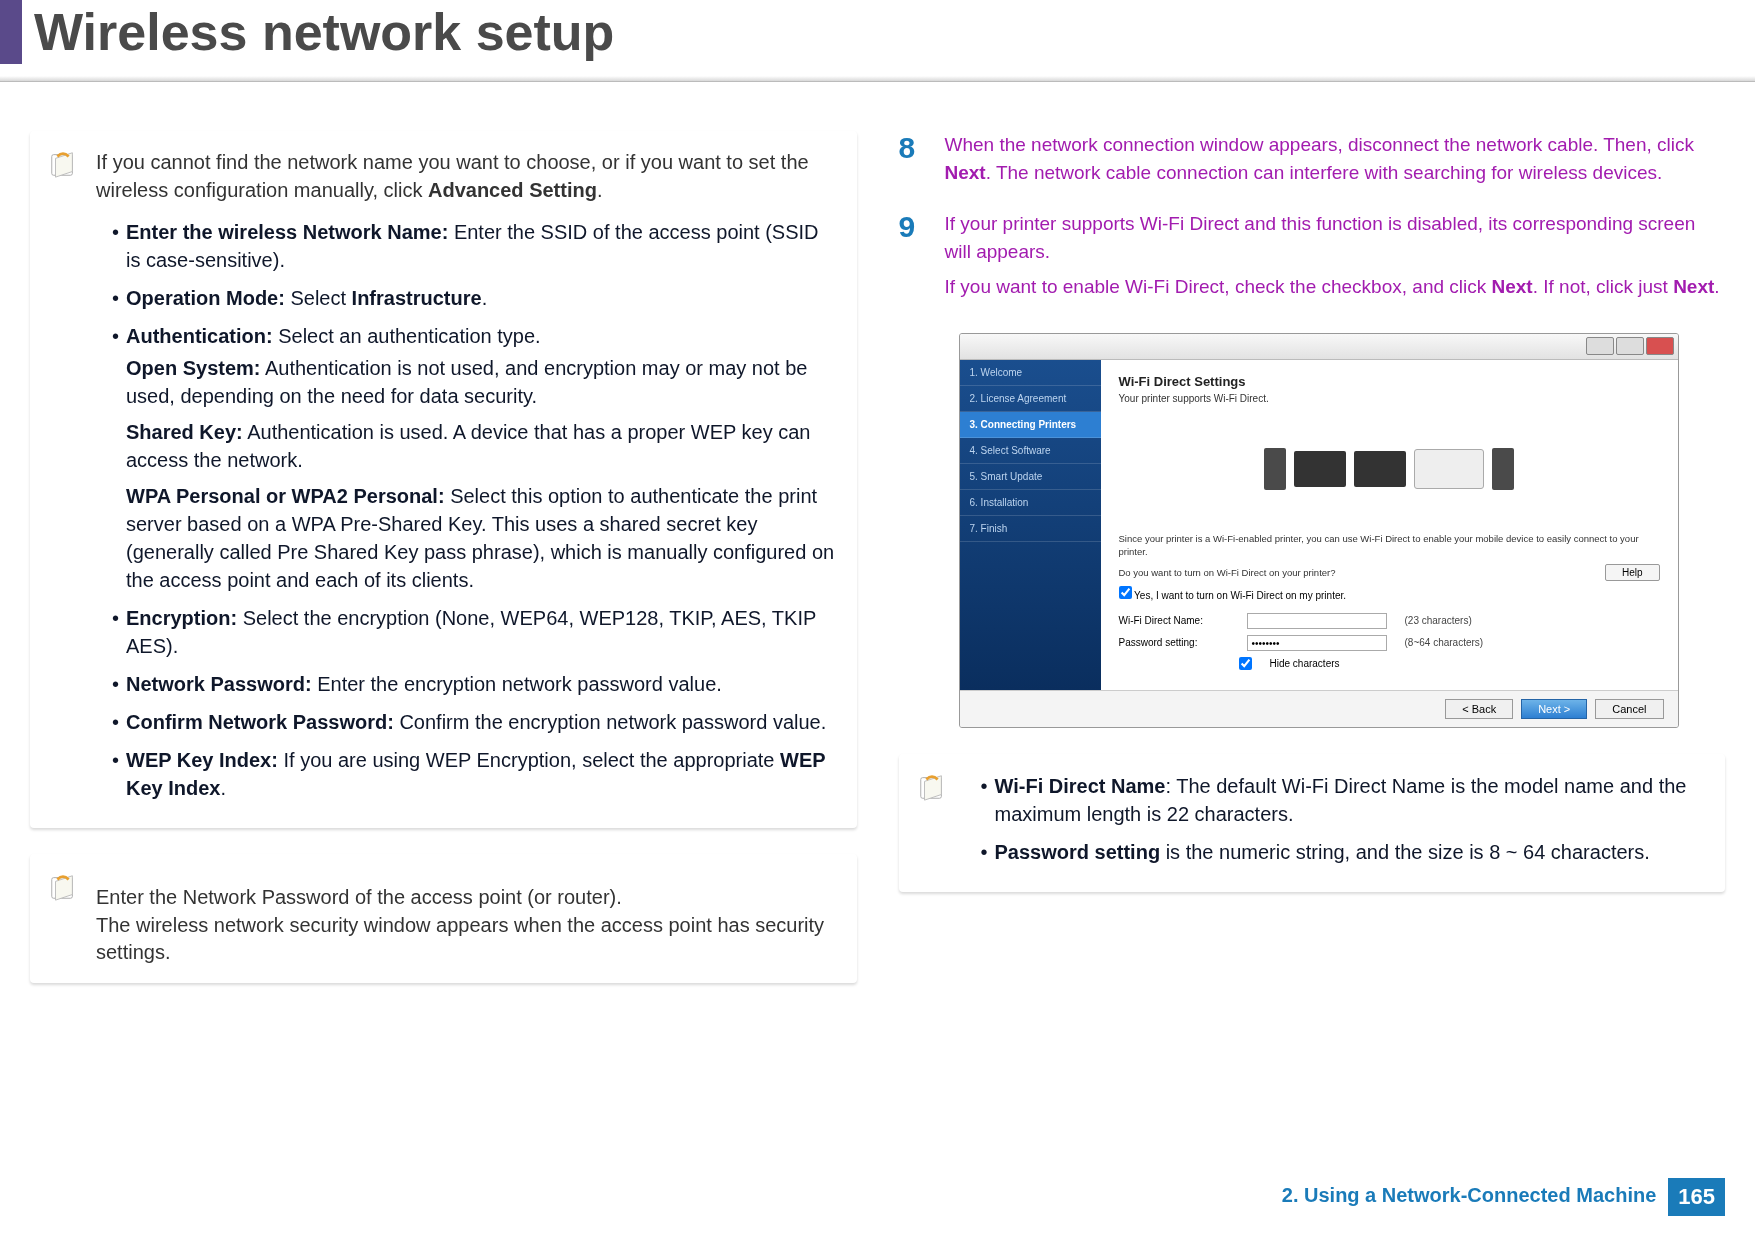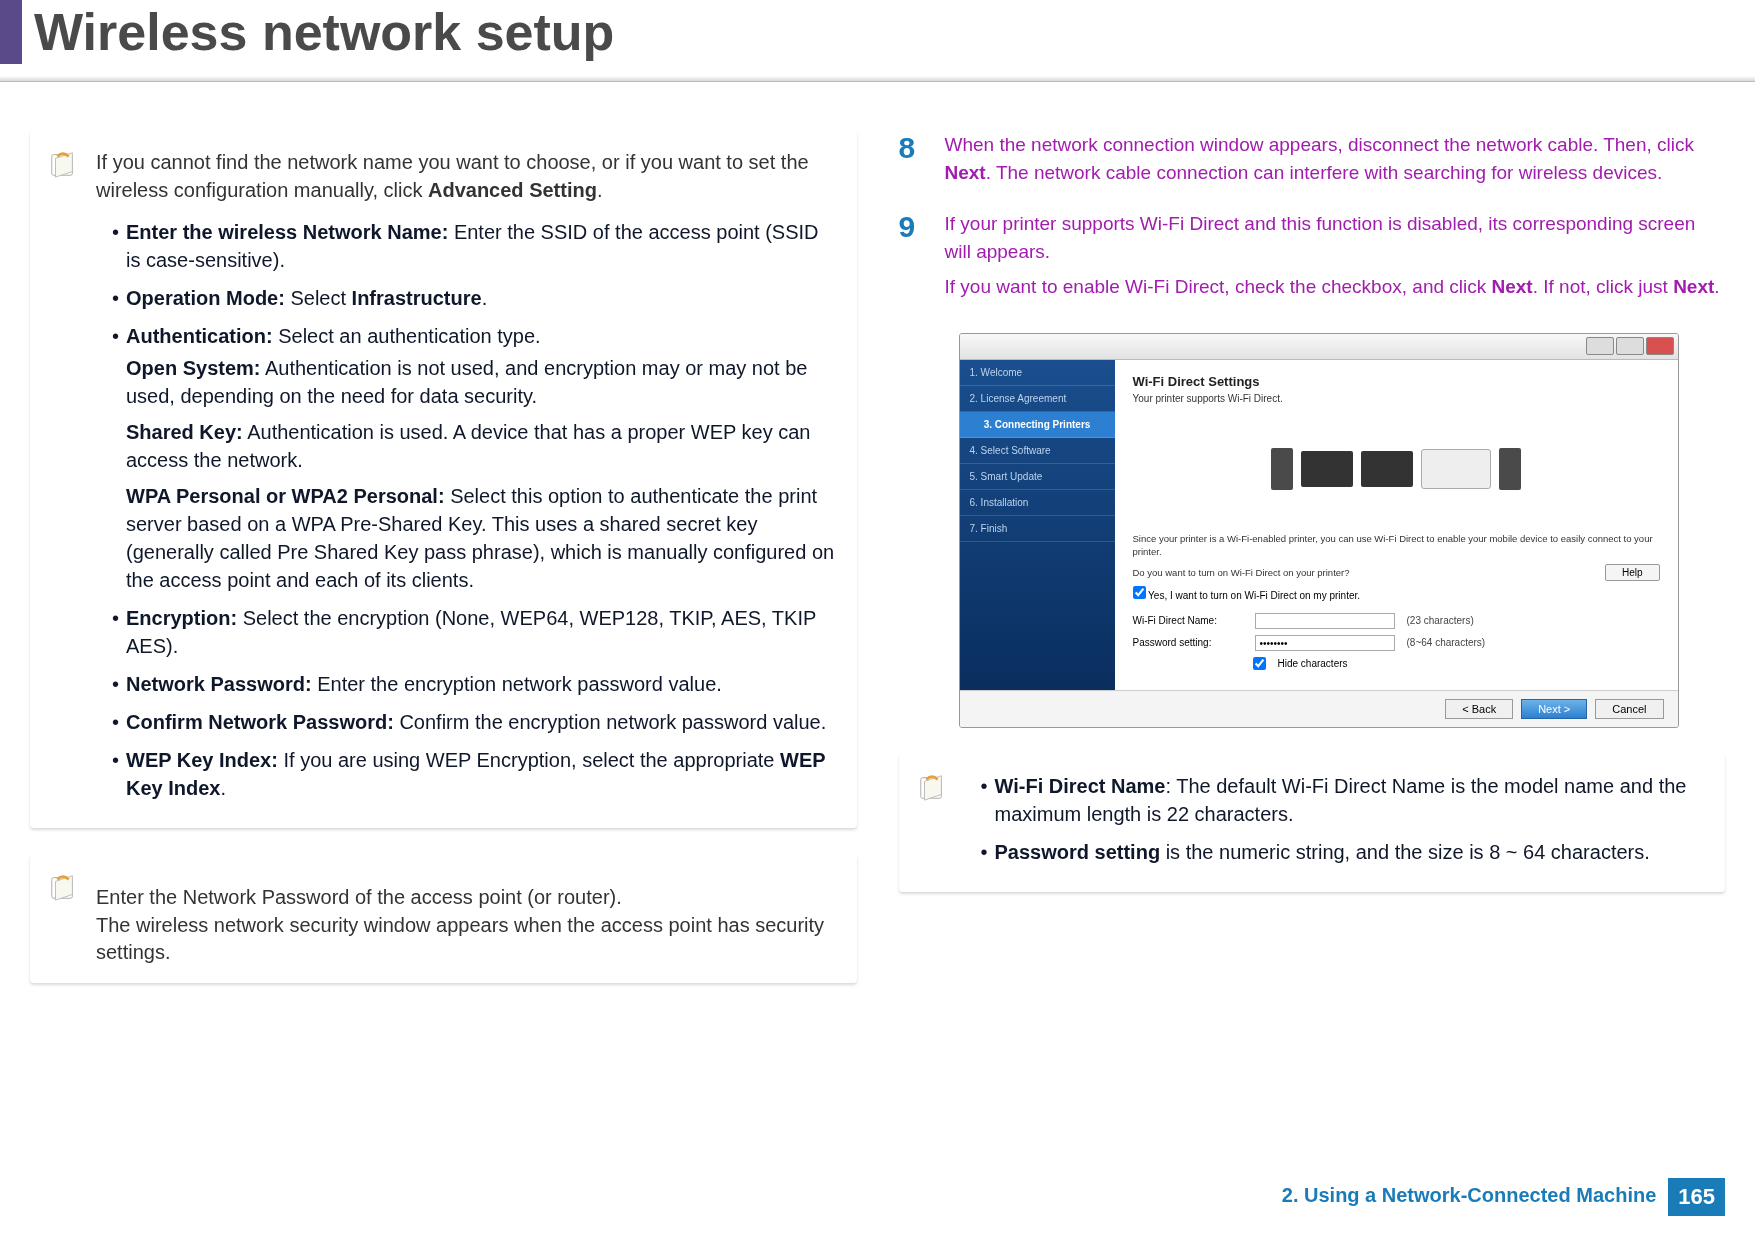--- a/index.html
+++ b/index.html
@@ -71,36 +71,36 @@
   .step-body { font-size: 19px; color: #a21caf; line-height: 1.45; }
   .step-body p { margin-bottom: 8px; }
   b { font-weight: bold; }
   .screenshot-wrap { margin: 20px 0 26px 60px; width: 720px; }
   .ss-window { border: 1px solid #999; background: #eef1f5; border-radius: 3px; overflow: hidden; font-size: 11px; }
   .ss-titlebar { height: 26px; background: linear-gradient(#f8f8f8,#e2e2e2); border-bottom: 1px solid #bbb; position: relative; }
   .ss-winbtns { position: absolute; right: 4px; top: 3px; display: flex; gap: 0; }
   .ss-winbtn { width: 28px; height: 18px; border: 1px solid #888; background: #ddd; border-radius: 2px; margin-left: 2px; }
   .ss-winbtn.close { background: #d85050; }
   .ss-inner { display: flex; min-height: 330px; }
-  .ss-sidebar { width: 155px; background: linear-gradient(#1a4e8e,#0a2e5e); color: #bcd4ef; }
+  .ss-sidebar { width: 141px; background: linear-gradient(#1a4e8e,#0a2e5e); color: #bcd4ef; }
   .ss-side-item { padding: 7px 10px; border-bottom: 1px solid rgba(255,255,255,0.15); font-size: 10px; }
-  .ss-side-item.active { background: #2d7fd2; color: #fff; font-weight: bold; text-align: center; }
+  .ss-side-item.active { background: #2d7fd2; color: #fff; font-weight: bold; }
   .ss-main { flex: 1; background: #fff; padding: 14px 18px 8px 18px; position: relative; }
   .ss-h { font-weight: bold; font-size: 13px; color: #222; }
   .ss-sub { font-size: 10px; color: #333; margin-top: 4px; }
   .ss-illust { height: 110px; display:flex; align-items:center; justify-content:center; gap:8px; margin-top:10px;}
   .dev { background:#4a4a4a; border-radius:2px; }
   .phone { width:22px; height:42px; }
   .tv { width:52px; height:36px; background:#333; }
   .printer { width:70px; height:40px; background:#eee; border:1px solid #aaa; border-radius:3px; }
   .ss-text { font-size: 9.5px; color: #333; margin-top: 8px; line-height: 1.4; }
   .ss-check { margin-top: 6px; font-size: 10px; }
   .ss-help { position:absolute; right:18px; top:204px; border:1px solid #999; padding:2px 16px; font-size:10px; background:#f5f5f5; border-radius:2px;}
   .ss-fields { margin-top: 12px; font-size: 10px; }
-  .ss-row { display:flex; align-items:center; gap:12px; margin-bottom:6px; }
+  .ss-row { display:flex; align-items:center; gap:18px; margin-bottom:6px; }
   .ss-lbl { width:110px; }
   .ss-in { width:140px; height:16px; border:1px solid #aaa; background:#fff; }
   .ss-hint { color:#444; }
   .ss-footer { border-top:1px solid #ccc; padding:8px 14px; display:flex; justify-content:flex-end; gap:8px; background:#f4f4f4; }
   .ss-btn { border:1px solid #999; padding:3px 16px; font-size:11px; background:#f0f0f0; border-radius:0; }
   .ss-btn.primary { background: linear-gradient(#6db3e8,#2d7fd2); color:#fff; border-color:#2464a6;}
   .footer-bar {
     position: absolute;
     bottom: 24px;
     right: 30px;

